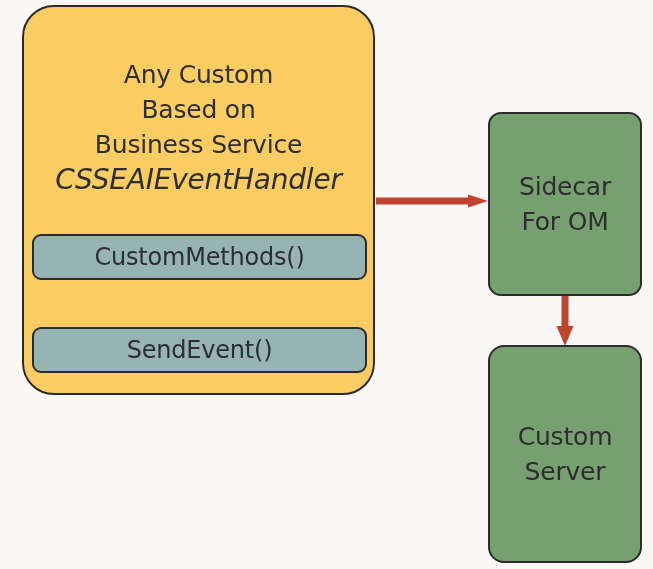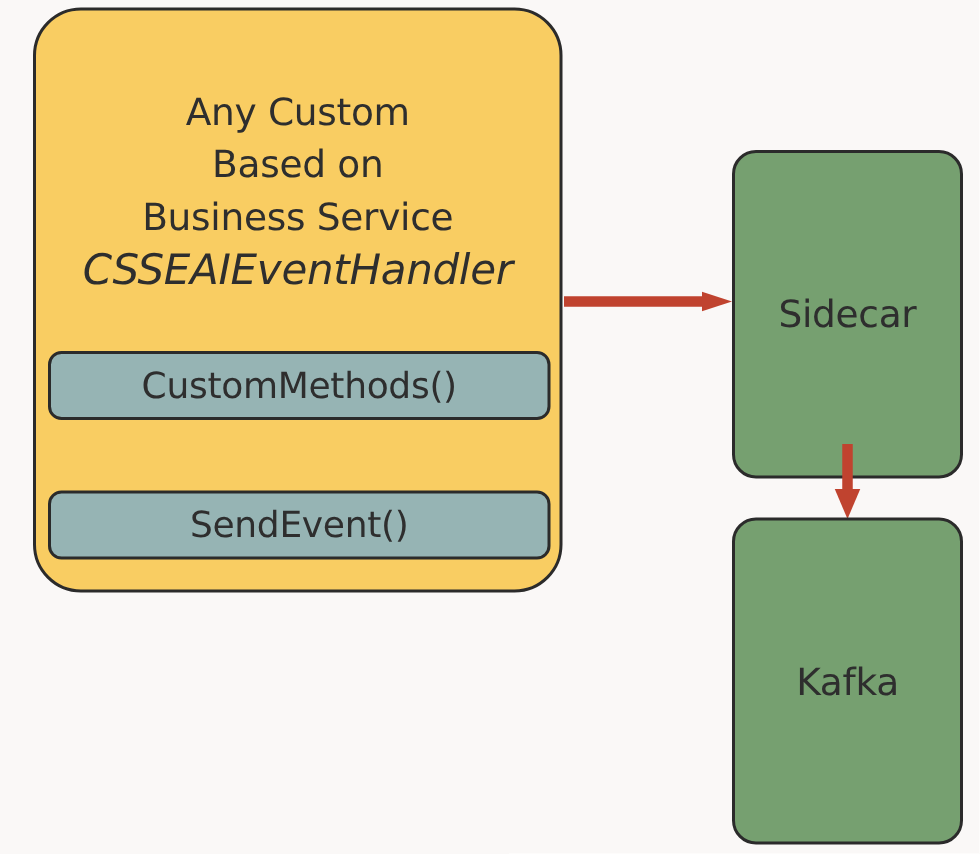--- a/index.html
+++ b/index.html
@@ -78,21 +78,21 @@
     box-sizing: border-box;
     display: flex;
     align-items: center;
     justify-content: center;
     text-align: center;
     color: #2e2e2e;
     font-size: 25px;
     line-height: 35px;
     letter-spacing: -0.2px;
   }
-  .node-sidecar { top: 100px; height: 219px; }
+  .node-sidecar { top: 112px; height: 184px; border-radius: 13px; }
   .node-kafka   { top: 345px; height: 218px; }
   .node-green .line { display: block; }
 
   
   .arrow-h {
     position: absolute;
     left: 376px;
     top: 194px;
     width: 112px;
     height: 14px;
@@ -130,27 +130,29 @@
   </div>
 
   <svg class="arrow-h" viewBox="0 0 112 14" xmlns="http://www.w3.org/2000/svg">
     <line x1="0" y1="7" x2="96" y2="7" stroke="#c0432f" stroke-width="7"></line>
     <polygon points="112,7 92,0.5 92,13.5" fill="#c0432f"></polygon>
   </svg>
 
   <div class="node-green node-sidecar">
     <div>
       <span class="line">Sidecar</span>
+      <span class="line">For OM</span>
     </div>
   </div>
 
   <svg class="arrow-v" viewBox="0 0 26 50" xmlns="http://www.w3.org/2000/svg">
     <line x1="13" y1="0" x2="13" y2="34" stroke="#c0432f" stroke-width="7"></line>
     <polygon points="13,50 4.5,30 21.5,30" fill="#c0432f"></polygon>
   </svg>
 
   <div class="node-green node-kafka">
     <div>
-      <span class="line">Kafka</span>
+      <span class="line">Custom</span>
+      <span class="line">Server</span>
     </div>
   </div>
 
 </div>
 
 </body></html>

